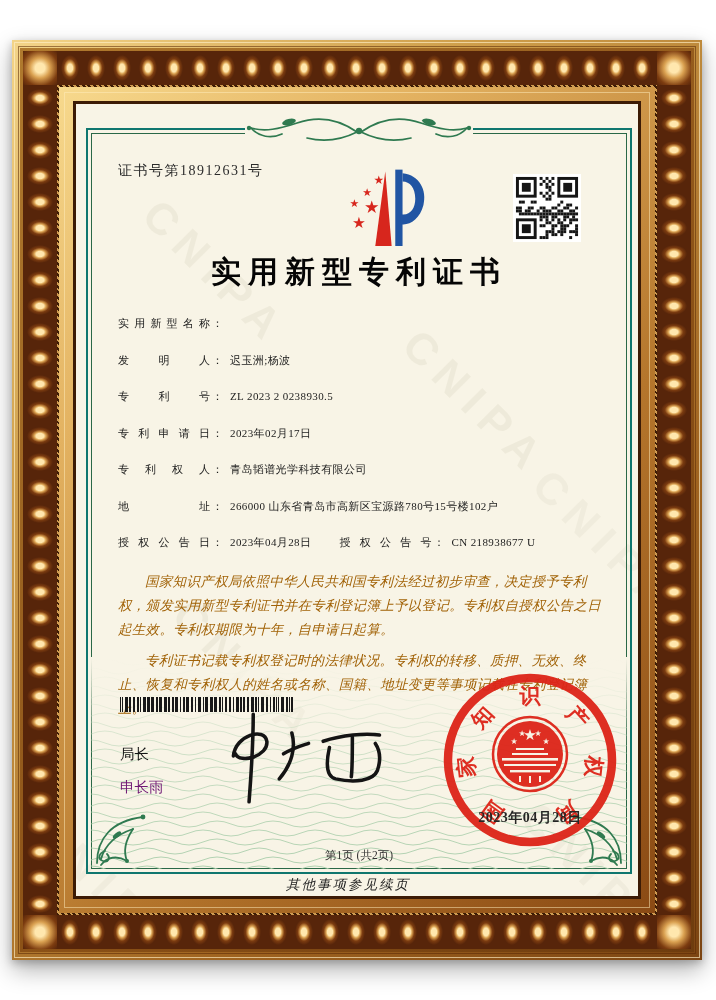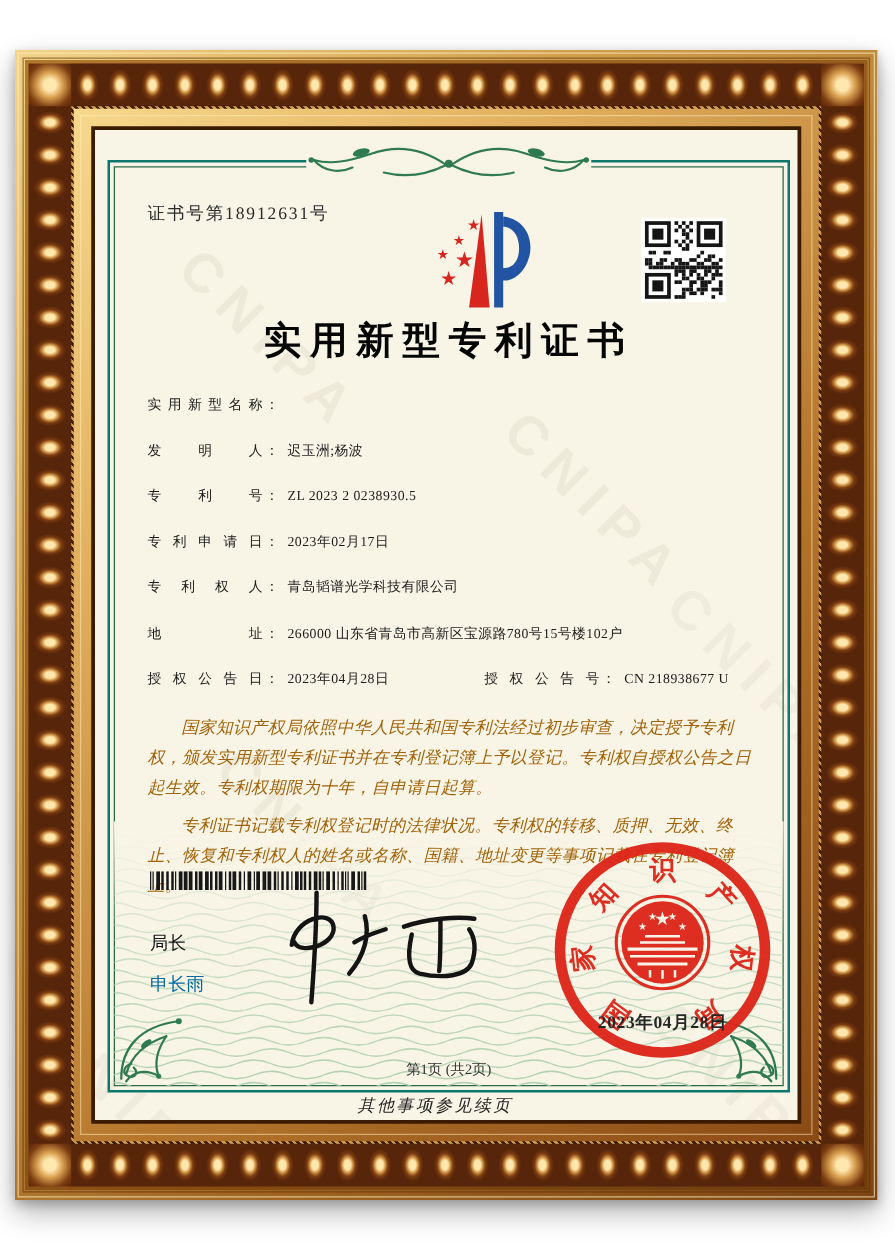--- a/index.html
+++ b/index.html
@@ -48,29 +48,29 @@
   .logo{position:absolute;left:240px;top:34px;width:100px;height:104px;z-index:2;}
   .qr{position:absolute;left:425px;top:44px;width:68px;height:68px;z-index:2;}
   .title{position:absolute;left:0;right:0;top:122px;text-align:center;font-size:30px;font-weight:700;
     letter-spacing:7px;color:#050505;z-index:2;}
 
   .rows{position:absolute;left:30px;right:22px;top:186px;z-index:2;}
   .row{display:flex;align-items:baseline;height:36.5px;font-size:11px;color:#1c1c1c;}
   .row .lab{display:inline-block;width:92px;text-align:justify;text-align-last:justify;}
   .row .col{margin:0 7px 0 2px;}
   .row .val{letter-spacing:.4px;white-space:nowrap;}
-  .grant .g2{margin-left:76px;display:flex;align-items:baseline;}
+  .grant .g2{margin-left:28px;display:flex;align-items:baseline;}
 
   .paras{position:absolute;left:30px;right:26px;top:440px;z-index:2;}
   .paras p{margin:0 0 7px;font-style:italic;font-size:13.5px;line-height:1.78;color:#a16207;
     text-indent:2em;letter-spacing:.3px;}
 
   .barcode{position:absolute;left:32px;top:567px;width:176px;height:15px;z-index:2;}
   .signer-title{position:absolute;left:32px;top:615px;font-size:14.5px;color:#141414;z-index:2;}
-  .signer-name{position:absolute;left:32px;top:648px;font-size:14.5px;color:#0369a1;z-index:2;}
+  .signer-name{position:absolute;left:32px;top:648px;font-size:14.5px;color:#701a75;z-index:2;}
   .signature{position:absolute;left:127px;top:580px;width:185px;height:96px;z-index:2;}
   .seal{position:absolute;left:352px;top:540px;width:180px;height:180px;z-index:3;opacity:.95;}
   .page-info{position:absolute;left:0;right:0;top:718px;text-align:center;font-size:11.5px;color:#333;z-index:2;}
 
   .flourish{position:absolute;width:58px;height:58px;z-index:1;}
   .fl-bl{left:3px;bottom:3px;}
   .fl-br{right:3px;bottom:3px;transform:scaleX(-1);}
   .top-orn{position:absolute;left:50%;top:-20px;width:280px;height:44px;margin-left:-140px;z-index:2;}
 
   .footer-note{position:absolute;left:0;right:18px;top:772px;text-align:center;font-style:italic;

